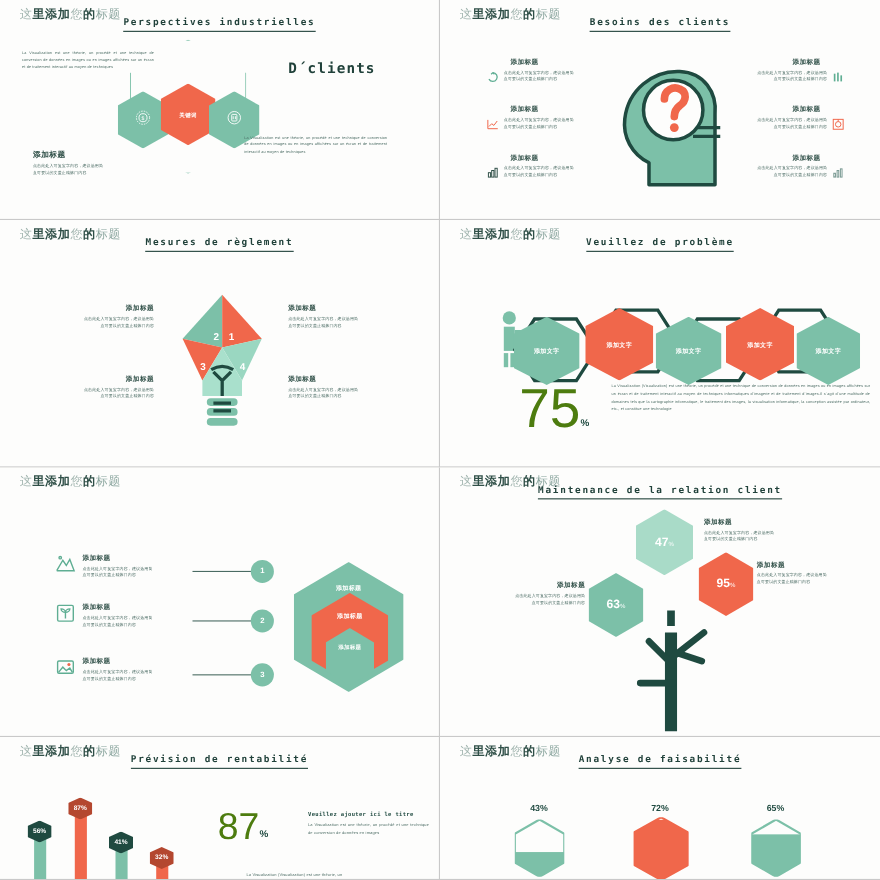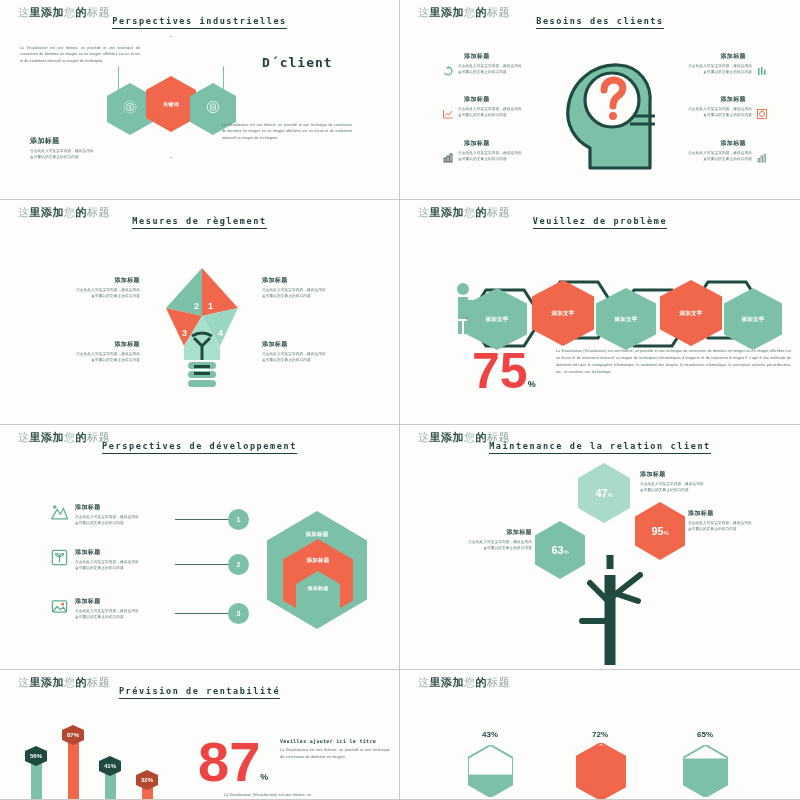--- a/index.html
+++ b/index.html
@@ -96,21 +96,21 @@
 
   
   .bar{position:absolute;border-radius:1px;}
   .barcap{
     position:absolute;width:22px;height:20px;
     clip-path:polygon(50% 0%,100% 25%,100% 75%,50% 100%,0% 75%,0% 25%);
     display:flex;align-items:center;justify-content:center;
     color:#fff;font-size:6px;font-weight:bold;
   }
   .bignum{
-    font-weight:bold;color:#ef4444;line-height:.85;
+    font-weight:normal;color:#4d7c0f;line-height:.85;
   }
   .hexLbl{
     position:absolute;font-size:8px;font-weight:bold;color:#1f4a40;
     text-align:center;
   }
 </style>
 </head>
 <body>
 
 <div class="deck">
@@ -120,21 +120,21 @@
       <span class="a">这</span><span class="b">里添加</span><span class="c">您</span><span class="d">的</span><span class="e">标题</span>
     </div>
     <div class="subttl"><span>Perspectives industrielles</span></div>
 
     <div class="s1outline"></div>
 
     <div class="blk" style="left:20px;top:45px;width:120px;">
       <div class="body" style="text-align:justify;font-size:3.4px;line-height:1.9;">La Visualization est une théorie, un procédé et une technique de conversion de données en images ou en images affichées sur un écran et de traitement interactif au moyen de techniques</div>
     </div>
 
-    <div class="daccord">D´client</div>
+    <div class="daccord">D´clients</div>
 
     <div class="hex green" style="left:107px;top:83px;width:46px;height:52px;">
       <span class="ico">
         <svg width="16" height="16" viewBox="0 0 24 24" fill="none" stroke="#ffffff" stroke-width="1.2">
           <circle cx="12" cy="12" r="9" stroke-dasharray="2 1.6"></circle>
           <circle cx="12" cy="12" r="5.5"></circle>
           <text x="12" y="15" font-size="7" fill="#ffffff" stroke="none" text-anchor="middle" font-family="Liberation Sans">$</text>
         </svg>
       </span>
     </div>
@@ -378,21 +378,20 @@
 
     <div style="position:absolute;left:156px;top:148px;width:235px;">
       <div class="body" style="text-align:justify;font-size:3.4px;line-height:2.1;">La Visualization (Visualization) est une théorie, un procédé et une technique de conversion de données en images ou en images affichées sur un écran et de traitement interactif au moyen de techniques informatiques d´imagerie et de traitement d´images.Il s´agit d´une multitude de domaines tels que la cartographie informatique, le traitement des images, la visualisation informatique, la conception assistée par ordinateur, etc., et constitue une technologie</div>
     </div>
   </div>
 
   <div class="slide">
     <div class="hdr">
       <span class="a">这</span><span class="b">里添加</span><span class="c">您</span><span class="d">的</span><span class="e">标题</span>
     </div>
-    <div class="subttl"><span>Perspectives de développement</span></div>
 
     <div style="position:absolute;left:50px;top:78px;display:flex;gap:6px;">
       <span class="ico">
         <svg width="19" height="19" viewBox="0 0 24 24" fill="none" stroke="#5fae93" stroke-width="1.6">
           <polyline points="2,20 9,8 13,14 17,7 22,20 2,20"></polyline>
             <circle cx="6" cy="5" r="1.4"></circle>
         </svg>
       </span>
       <div>
         <div class="lbl">添加标题</div>
@@ -513,38 +512,39 @@
     <div class="barcap dark" style="left:99px;top:86px;">
         <span>41%</span>
       </div>
 
     <div class="bar coral" style="left:142px;top:112px;width:11px;height:36px;"></div>
     <div class="barcap" style="left:136px;top:100px;background:#b4472f;">
         <span>32%</span>
       </div>
 
     <div style="position:absolute;left:198px;top:68px;display:flex;align-items:flex-end;">
-      <span class="bignum" style="font-size:56px;">87</span>
+      <span class="bignum" style="font-size:34px;">87</span>
       <span style="font-size:9px;color:#1f4a40;font-weight:bold;margin-bottom:4px;">%</span>
     </div>
 
     <div style="position:absolute;left:280px;top:68px;width:110px;">
       <div style="font-family:'DejaVu Sans Mono','Liberation Mono',monospace;font-size:5px;font-weight:bold;color:#1f4a40;letter-spacing:.3px;margin-bottom:3px;">Veuillez ajouter ici le titre</div>
       <div class="body" style="text-align:justify;font-size:3.6px;line-height:2;">La Visualization est une théorie, un procédé et une technique de conversion de données en images</div>
     </div>
 
     <div style="position:absolute;left:224px;top:122px;width:165px;">
       <div class="body" style="text-align:justify;font-size:3.6px;line-height:2;">La Visualization (Visualization) est une théorie, un</div>
     </div>
   </div>
 
   <div class="slide col2">
     <div class="hdr">
       <span class="a">这</span><span class="b">里添加</span><span class="c">您</span><span class="d">的</span><span class="e">标题</span>
     </div>
+    <div class="subttl"><span>Analyse de faisabilité</span></div>
 
     <div class="hexLbl" style="left:70px;top:60px;width:40px;">
       <span>43%</span>
     </div>
     <svg style="position:absolute;left:68px;top:75px;" width="45" height="52" viewBox="0 0 45 52">
       <defs>
           <clipPath id="h1">
             <polygon points="22.5,0 45,13 45,39 22.5,52 0,39 0,13"></polygon>
           </clipPath>
         </defs>

